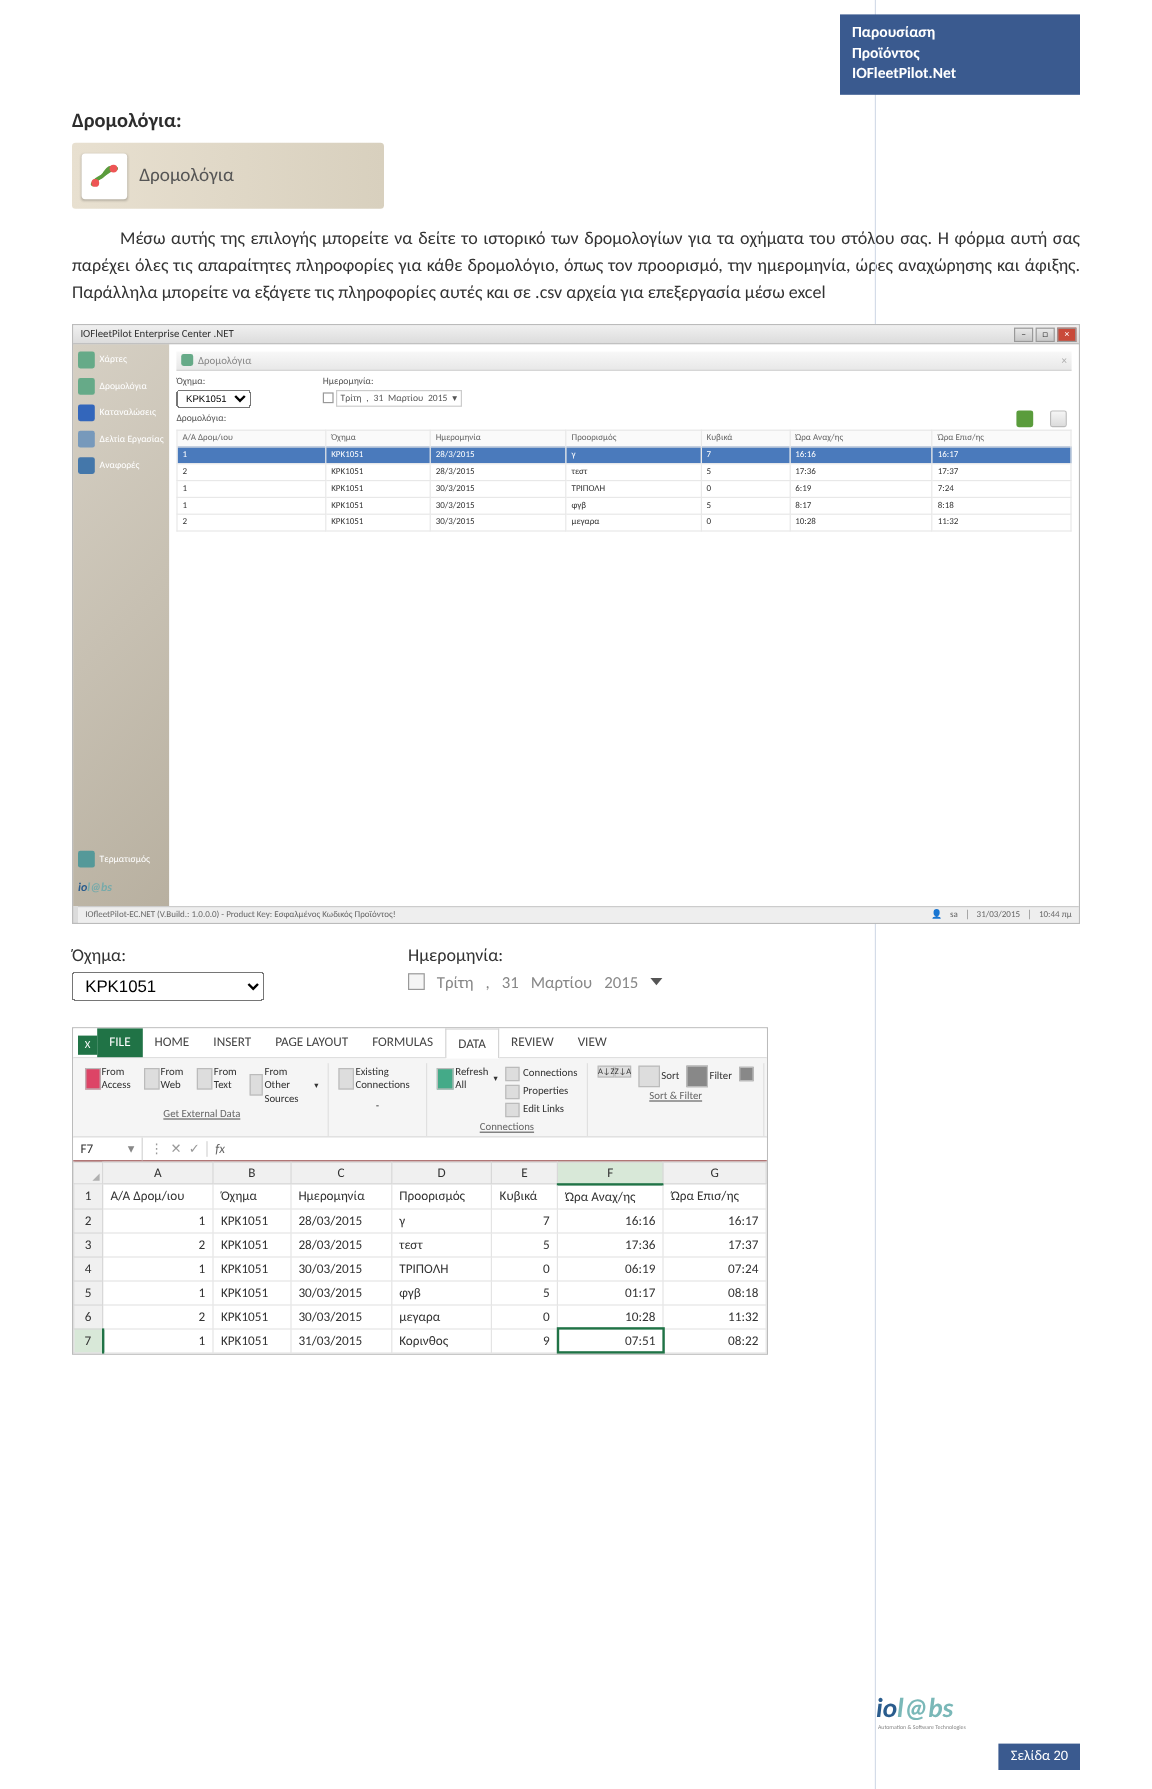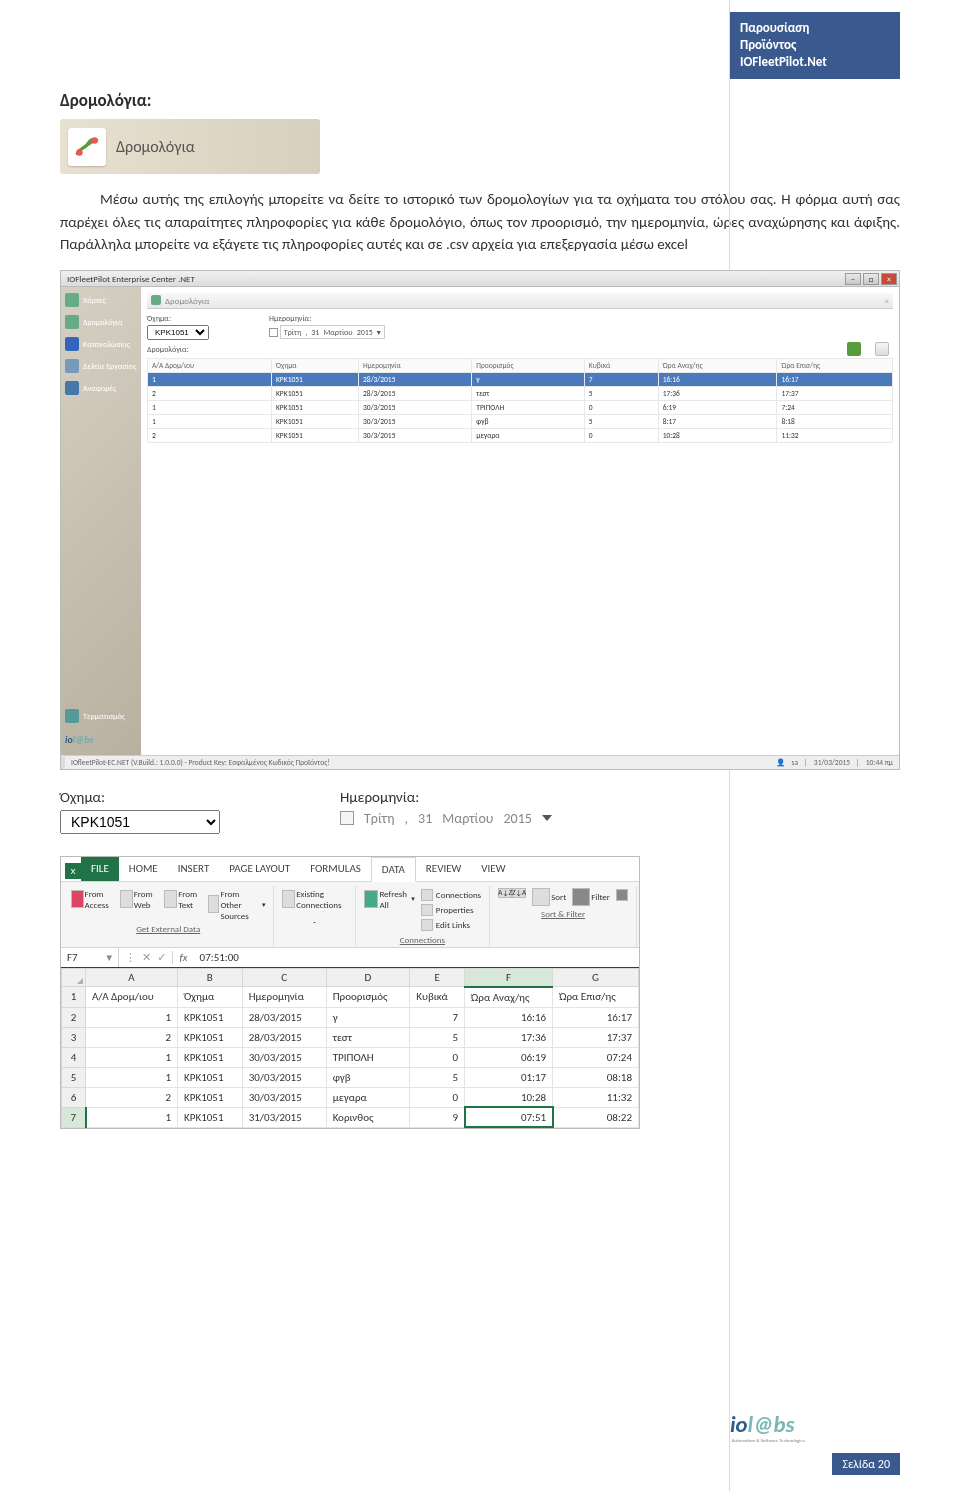--- a/index.html
+++ b/index.html
@@ -1,20 +1,20 @@
 <!DOCTYPE html>
 <html><head>
 <meta charset="utf-8">
 <style>
   * { box-sizing: border-box; margin: 0; padding: 0; }
   body { font-family: Calibri, Arial, sans-serif; background: #fff; width: 960px; margin: 0 auto; color: #333; }
   
   .page { padding: 40px 60px 40px 60px; position: relative; min-height: 1491px; }
   
-  .header-badge { position: absolute; top: 12px; right: 60px; width: 170px; margin-left: 48px; }
+  .header-badge { position: absolute; top: 12px; right: 60px; width: 200px; margin-left: 48px; }
   .header-badge-blue { background: #3a5a8f; color: #fff; padding: 8px 10px; font-size: 13px; font-weight: bold; line-height: 1.3; }
   
   .section-title { font-size: 17px; font-weight: bold; color: #2d2d2d; margin-top: 50px; margin-bottom: 8px; }
   
   .toolbar-img { width: 260px; height: 55px; background: linear-gradient(to right, #e8e0d0, #d8d0be); border-radius: 3px; display: flex; align-items: center; padding: 8px; gap: 10px; }
   .toolbar-icon-box { width: 38px; height: 38px; background: #fff; border-radius: 3px; display: flex; align-items: center; justify-content: center; box-shadow: 0 1px 2px rgba(0,0,0,0.2); }
   .route-icon { width: 26px; height: 26px; }
   .toolbar-label { font-size: 16px; color: #555; }
   
   .body-text { margin-top: 14px; font-size: 15px; line-height: 1.5; color: #333; text-align: justify; }
@@ -391,21 +391,20 @@
       </div>
     </div>
     <div class="excel-fbar">
       <div class="fbar-name"><span>F7</span> <span style="float:right;color:#888">▾</span></div>
       <div class="fbar-ctrl">
           <span>⋮</span>
           <span>✕</span>
           <span>✓</span>
         </div>
       <div class="fbar-fx">fx</div>
-      <div class="fbar-val">07:51:00</div>
     </div>
     <table class="excel-grid">
       <thead>
           <tr id="excel-colhdr">
             <th class="ex-corner"></th>
             <th>A</th>
             <th>B</th>
             <th>C</th>
             <th>D</th>
             <th>E</th>

